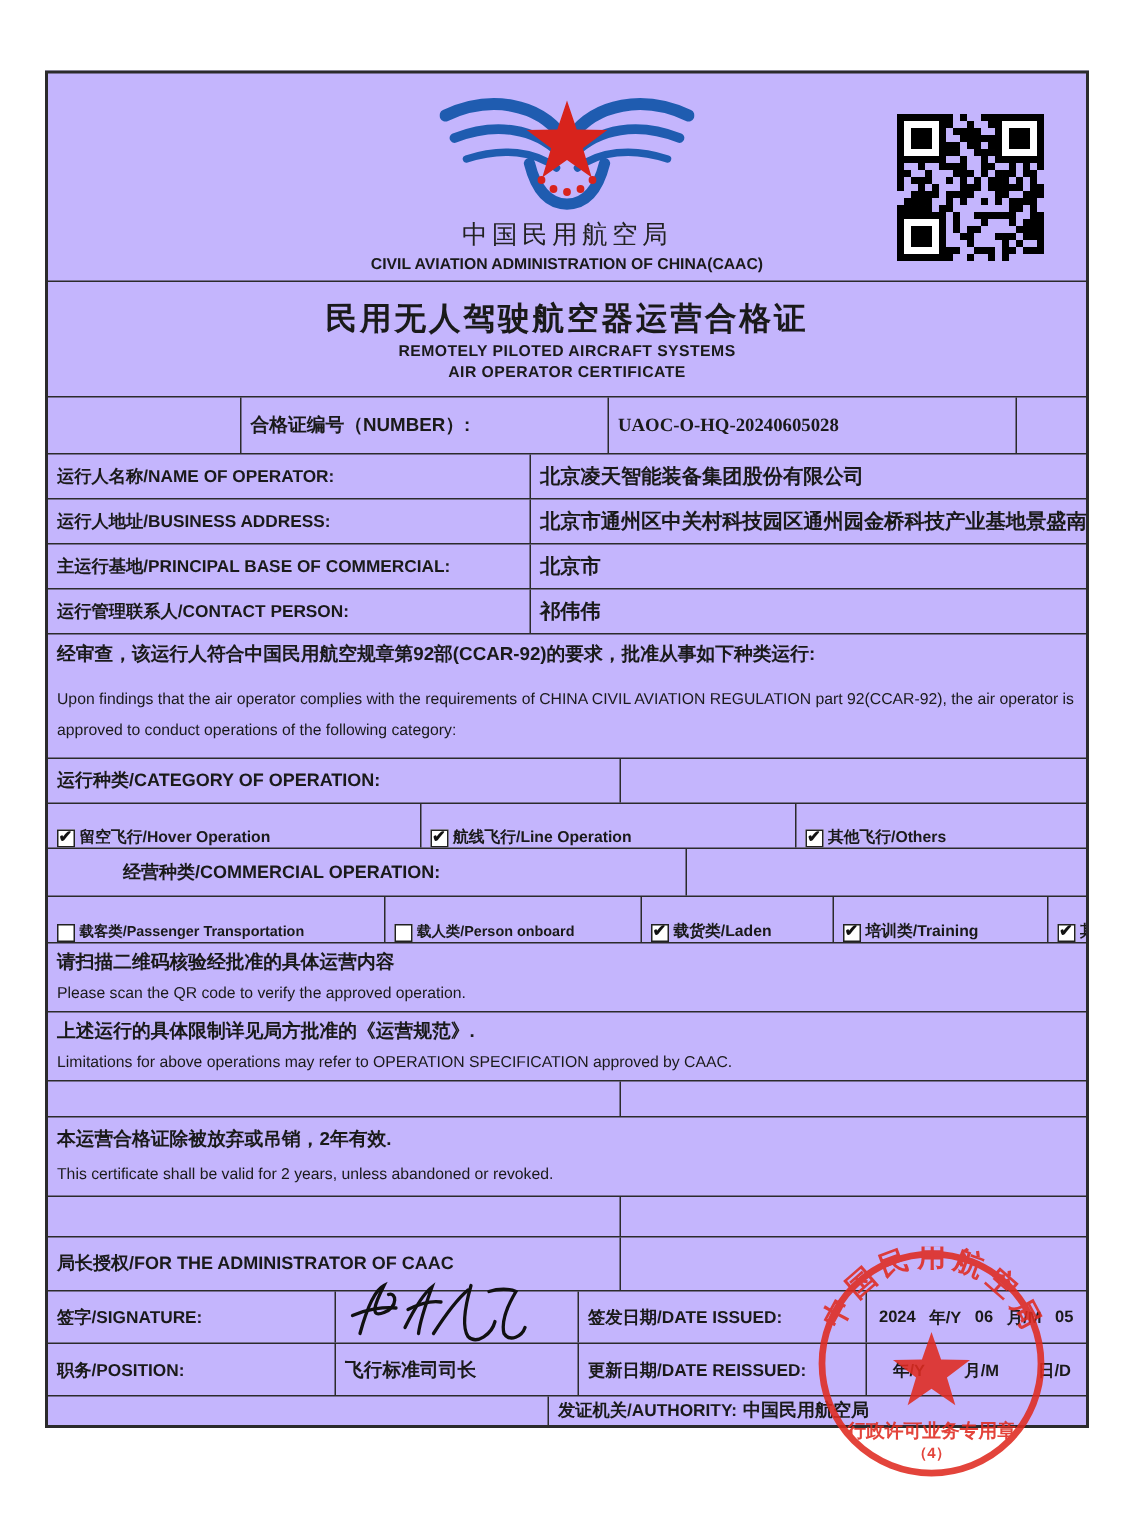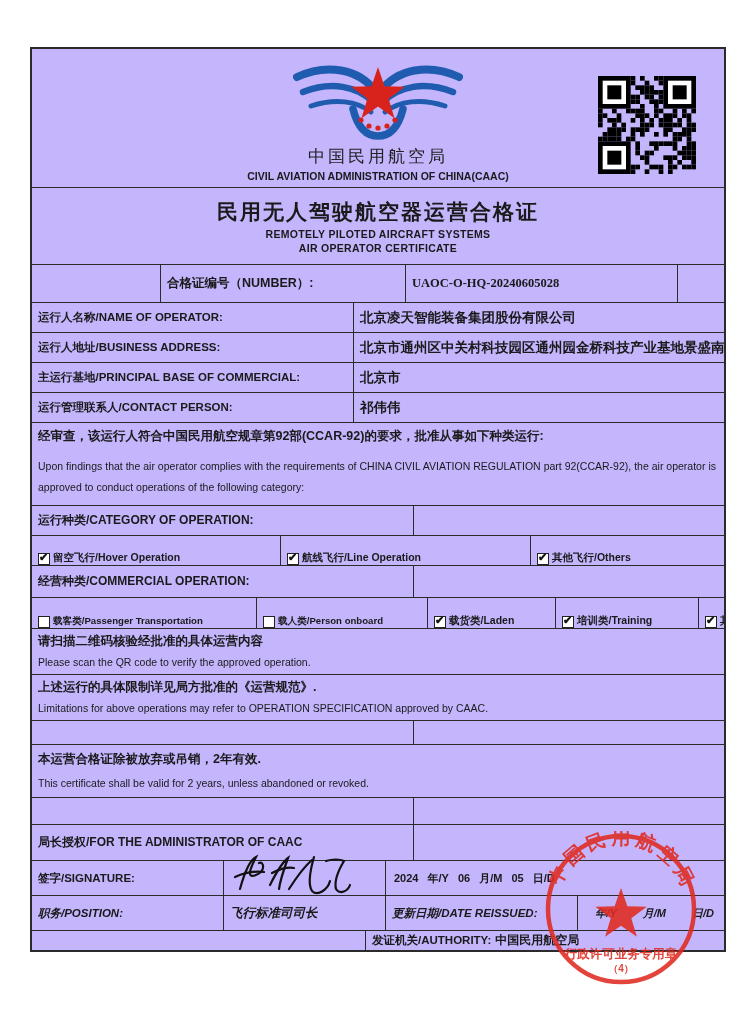--- a/index.html
+++ b/index.html
@@ -312,21 +312,21 @@
     <div class="cell vline opt">
       <span class="checkbox checked"></span>
       <span>航线飞行/Line Operation</span>
     </div>
     <div class="cell vline opt">
       <span class="checkbox checked"></span>
       <span>其他飞行/Others</span>
     </div>
   </div>
 
-  <div class="sec h32 grid" style="grid-template-columns:361px 1fr;">
+  <div class="sec h32 grid" style="grid-template-columns:361px 1fr;padding-left:44px;">
     <div class="cell">
         <span class="lbl" style="font-size:12px">经营种类/COMMERCIAL OPERATION:</span>
       </div>
     <div class="cell vline"></div>
   </div>
   <div class="sec h31 grid" style="grid-template-columns:204px 151px 108px 123px 1fr;">
     <div class="cell opt" style="font-size:9.6px">
       <span class="checkbox"></span>
       <span>载客类/Passenger Transportation</span>
     </div>
@@ -396,31 +396,34 @@
           <path d="M14,44 C20,22 26,14 30,12 C24,24 20,34 30,30 C40,26 38,16 33,18"></path>
           <path d="M9,32 C18,28 30,26 38,27"></path>
           <path d="M44,40 C52,24 58,16 62,13 C58,24 54,36 53,44"></path>
           <path d="M46,28 C54,24 62,22 68,23"></path>
           <path d="M63,44 C72,30 80,20 86,15"></path>
           <path d="M88,12 C84,26 82,40 86,46 C92,52 102,44 104,36"></path>
           <path d="M100,16 C106,14 114,14 118,16 C112,26 108,36 110,44 C114,50 122,46 124,40"></path>
         </g>
       </svg>
     </div>
+    <div class="cell vline">
+        <span class="lbl">签发日期/DATE ISSUED:</span>
+      </div>
     <div class="cell vline datecell">
       <span class="num">2024</span>
       <span>年/Y</span>
       <span class="num">06</span>
       <span>月/M</span>
       <span class="num">05</span>
       <span>日/D</span>
     </div>
   </div>
 
-  <div class="sec h35 grid" style="grid-template-columns:171px 142px 172px 1fr;font-style:italic;">
+  <div class="sec h35 grid" style="grid-template-columns:171px 142px 172px 1fr;">
     <div class="cell">
         <span class="lbl">职务/POSITION:</span>
       </div>
     <div class="cell vline">
         <span class="val" style="font-size:12.5px">飞行标准司司长</span>
       </div>
     <div class="cell vline">
         <span class="lbl">更新日期/DATE REISSUED:</span>
       </div>
     <div class="cell vline datecell" style="justify-content:flex-end; gap:26px; padding-right:10px;">

